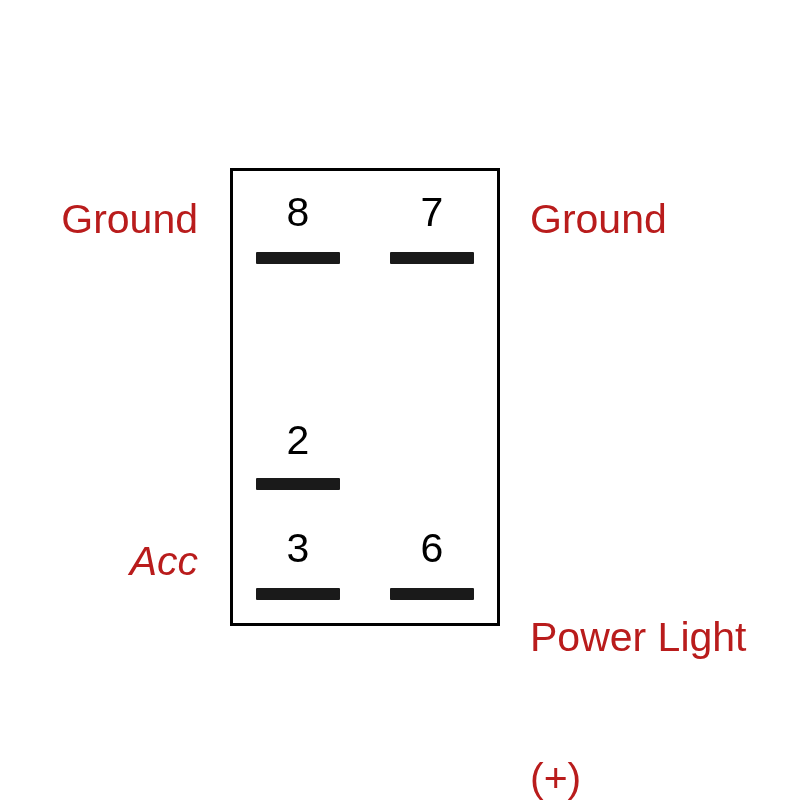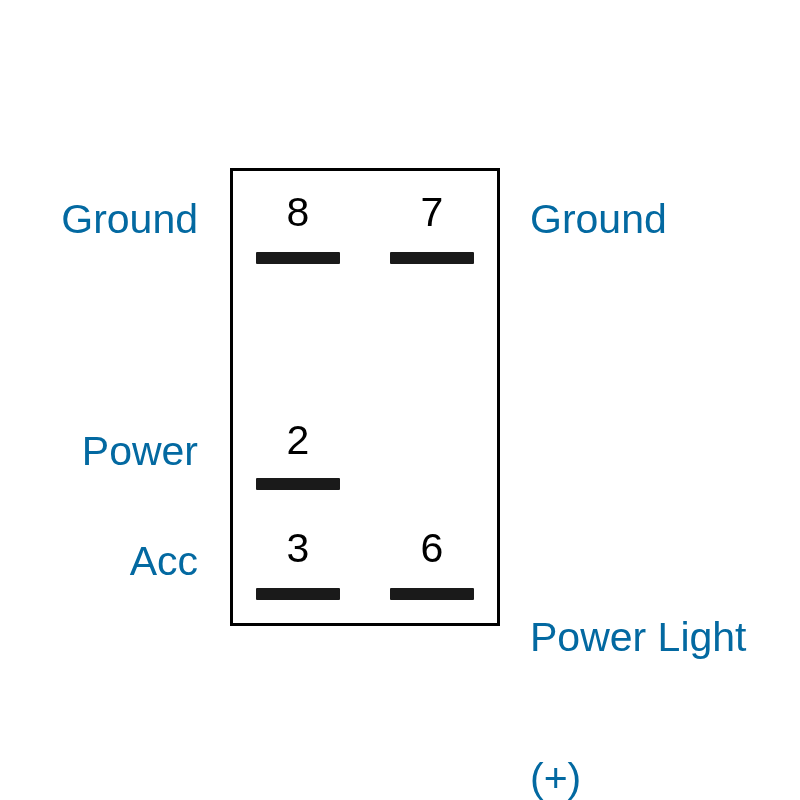--- a/index.html
+++ b/index.html
@@ -50,21 +50,21 @@
     letter-spacing: 0;
     color: #000000;
   }
 
   
   .side-label {
     position: absolute;
     font-size: 41px;
     line-height: 47px;
     font-weight: 400;
-    color: #0369a1;
+    color: #b91c1c;
     white-space: pre;
   }
   .side-label.left {
     text-align: right;
   }
   .side-label.right {
     text-align: left;
   }
 </style>
 </head>
@@ -86,22 +86,21 @@
   <div class="terminal-number" style="left:256px; top:528px;">3</div>
   <div class="terminal-blade" style="left:256px; top:588px;"></div>
 
   <div class="terminal-number" style="left:390px; top:528px;">6</div>
   <div class="terminal-blade" style="left:390px; top:588px;"></div>
 
   <div class="side-label left" style="left:0px; top:196px; width:198px;">Ground</div>
 
   <div class="side-label right" style="left:530px; top:196px;">Ground</div>
 
-  <div class="side-label left" style="left:0px; top:428px; width:198px;">Power</div>
 
-  <div class="side-label left" style="left:0px; top:538px; width:198px;">Acc</div>
+  <div class="side-label left" style="left:0px; top:538px; width:198px;font-style:italic;">Acc</div>
 
   <div class="side-label right" style="left:530px; top:520px;">
     <div>Power Light</div>
     <div>(+)</div>
   </div>
 
 </div>
 
 </body></html>

